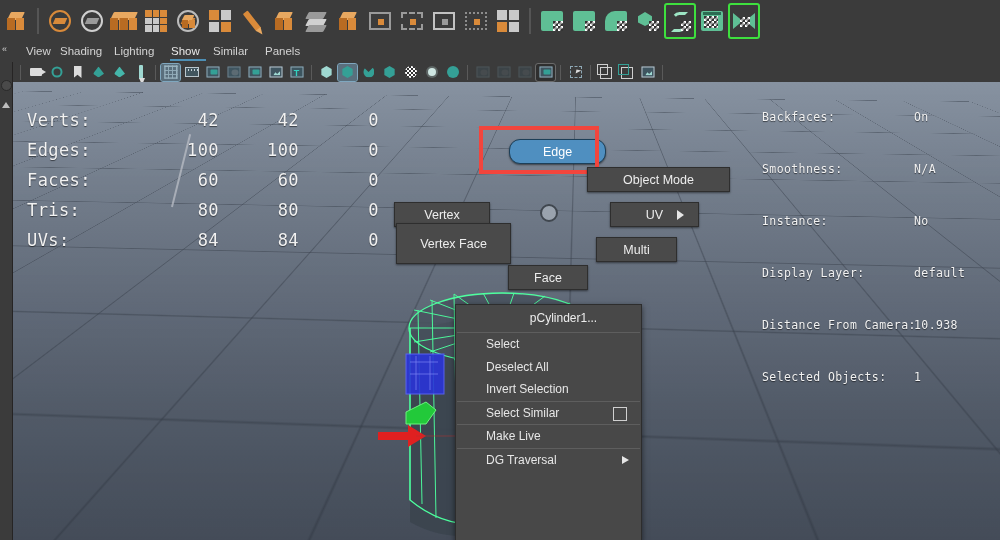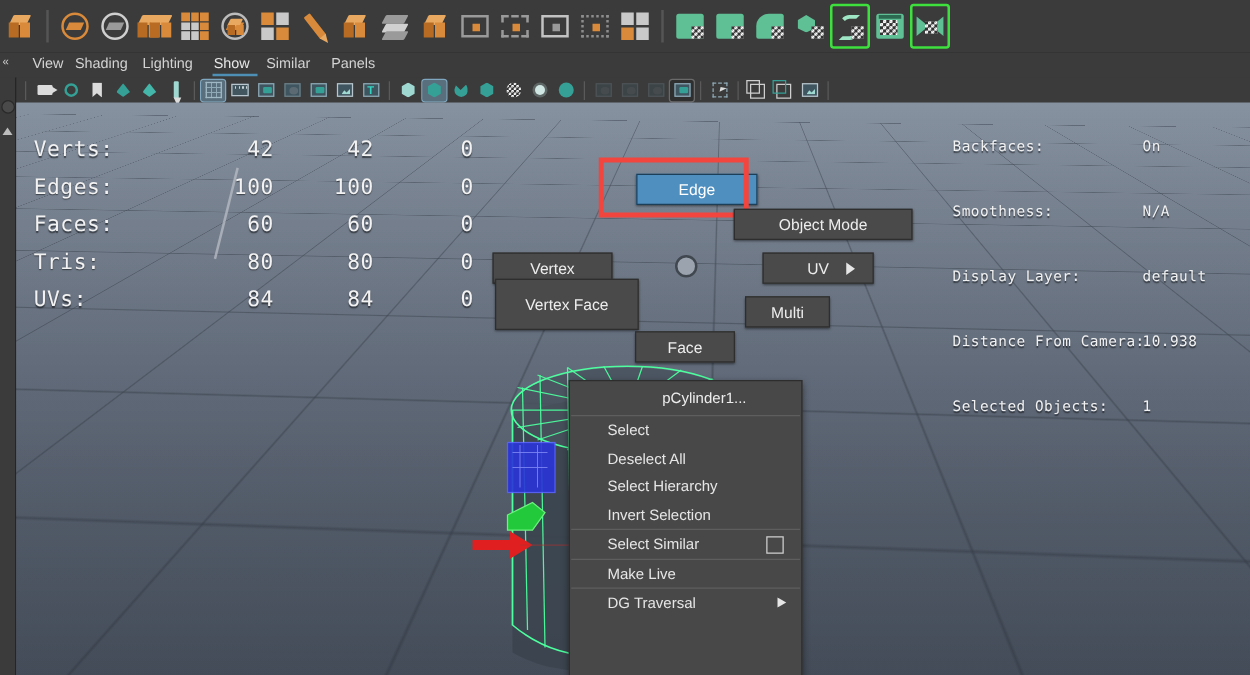--- a/index.html
+++ b/index.html
@@ -127,21 +127,21 @@
   .hud-l td.n{width:80px;text-align:right;}
   .hud-r{right:6px;top:0px;}
   .hud-r .row{display:flex;margin-bottom:10px;}
   .hud-r .k{width:152px;}
   .hud-r .v{width:80px;}
 
   
   .mm-btn{position:absolute;background:#4a4a4a;border:1px solid #2e2e2e;color:#ededed;
           font-size:12.5px;display:flex;align-items:center;justify-content:center;
           box-shadow:0 1px 2px rgba(0,0,0,.5);box-sizing:border-box;}
-  .mm-btn.sel{background:#4f8fc0;border-color:#1d3f58;color:#fff;}
+  .mm-btn.sel{background:#4f8fc0;border-color:#1d3f58;color:#fff;border-radius:11px;}
   .mm-btn .car{position:absolute;right:14px;width:0;height:0;
           border-left:7px solid #e6e6e6;border-top:5px solid transparent;border-bottom:5px solid transparent;}
   .mm-hub{position:absolute;width:14px;height:14px;border-radius:50%;background:#9aa3ae;border:2px solid #40474f;}
   .mm-line{position:absolute;background:#b9bec6;opacity:.75;}
   .redbox{position:absolute;border:4px solid #f2453d;box-sizing:border-box;}
 
   
   .mesh{position:absolute;}
   .mesh svg{display:block;overflow:visible;}
 
@@ -434,20 +434,21 @@
         <tr><td class="k">Edges:</td><td class="n">100</td><td class="n">100</td><td class="n">0</td></tr>
         <tr><td class="k">Faces:</td><td class="n">60</td><td class="n">60</td><td class="n">0</td></tr>
         <tr><td class="k">Tris:</td><td class="n">80</td><td class="n">80</td><td class="n">0</td></tr>
         <tr><td class="k">UVs:</td><td class="n">84</td><td class="n">84</td><td class="n">0</td></tr>
       </tbody></table>
     </div>
 
     <div class="hud hud-r">
       <div class="row"><span class="k">Backfaces:</span><span class="v">On</span></div>
       <div class="row"><span class="k">Smoothness:</span><span class="v">N/A</span></div>
+      <div class="row"><span class="k">Instance:</span><span class="v">No</span></div>
       <div class="row"><span class="k">Display Layer:</span><span class="v">default</span></div>
       <div class="row"><span class="k">Distance From Camera:</span><span class="v">10.938</span></div>
       <div class="row"><span class="k">Selected Objects:</span><span class="v">1</span></div>
     </div>
 
     <div class="mesh" style="left:375px;top:150px">
       <svg width="230" height="310" viewBox="0 0 230 310">
 
         <path d="M22,100 L22,290 Q60,312 110,300 L205,270 L205,92 Q120,70 22,100 Z" fill="#3c444f" opacity="0.92"></path>
 
@@ -523,35 +524,34 @@
 
     <div class="mm-btn" style="left:597px;top:120px;width:89px;height:25px;">
       <span>UV</span>
       <span class="car"></span>
     </div>
 
     <div class="mm-btn" style="left:383px;top:141px;width:115px;height:41px;">
       <span>Vertex Face</span>
     </div>
 
-    <div class="mm-btn" style="left:583px;top:155px;width:68px;height:25px;">
+    <div class="mm-btn" style="left:583px;top:155px;width:81px;height:25px;">
       <span>Multi</span>
     </div>
 
     <div class="mm-btn" style="left:495px;top:183px;width:80px;height:25px;">
       <span>Face</span>
     </div>
   </div>
 
   <div class="ctx">
     <div class="hdr">pCylinder1...</div>
     <div class="div"></div>
     <div class="it"><span>Select</span></div>
     <div class="it"><span>Deselect All</span></div>
-    <div class="it"><span>Select Hierarchy</span></div>
     <div class="it"><span>Invert Selection</span></div>
     <div class="div"></div>
     <div class="it">
       <span>Select Similar</span>
       <span class="cbx"></span>
     </div>
     <div class="div"></div>
     <div class="it"><span>Make Live</span></div>
     <div class="div"></div>
     <div class="it">

